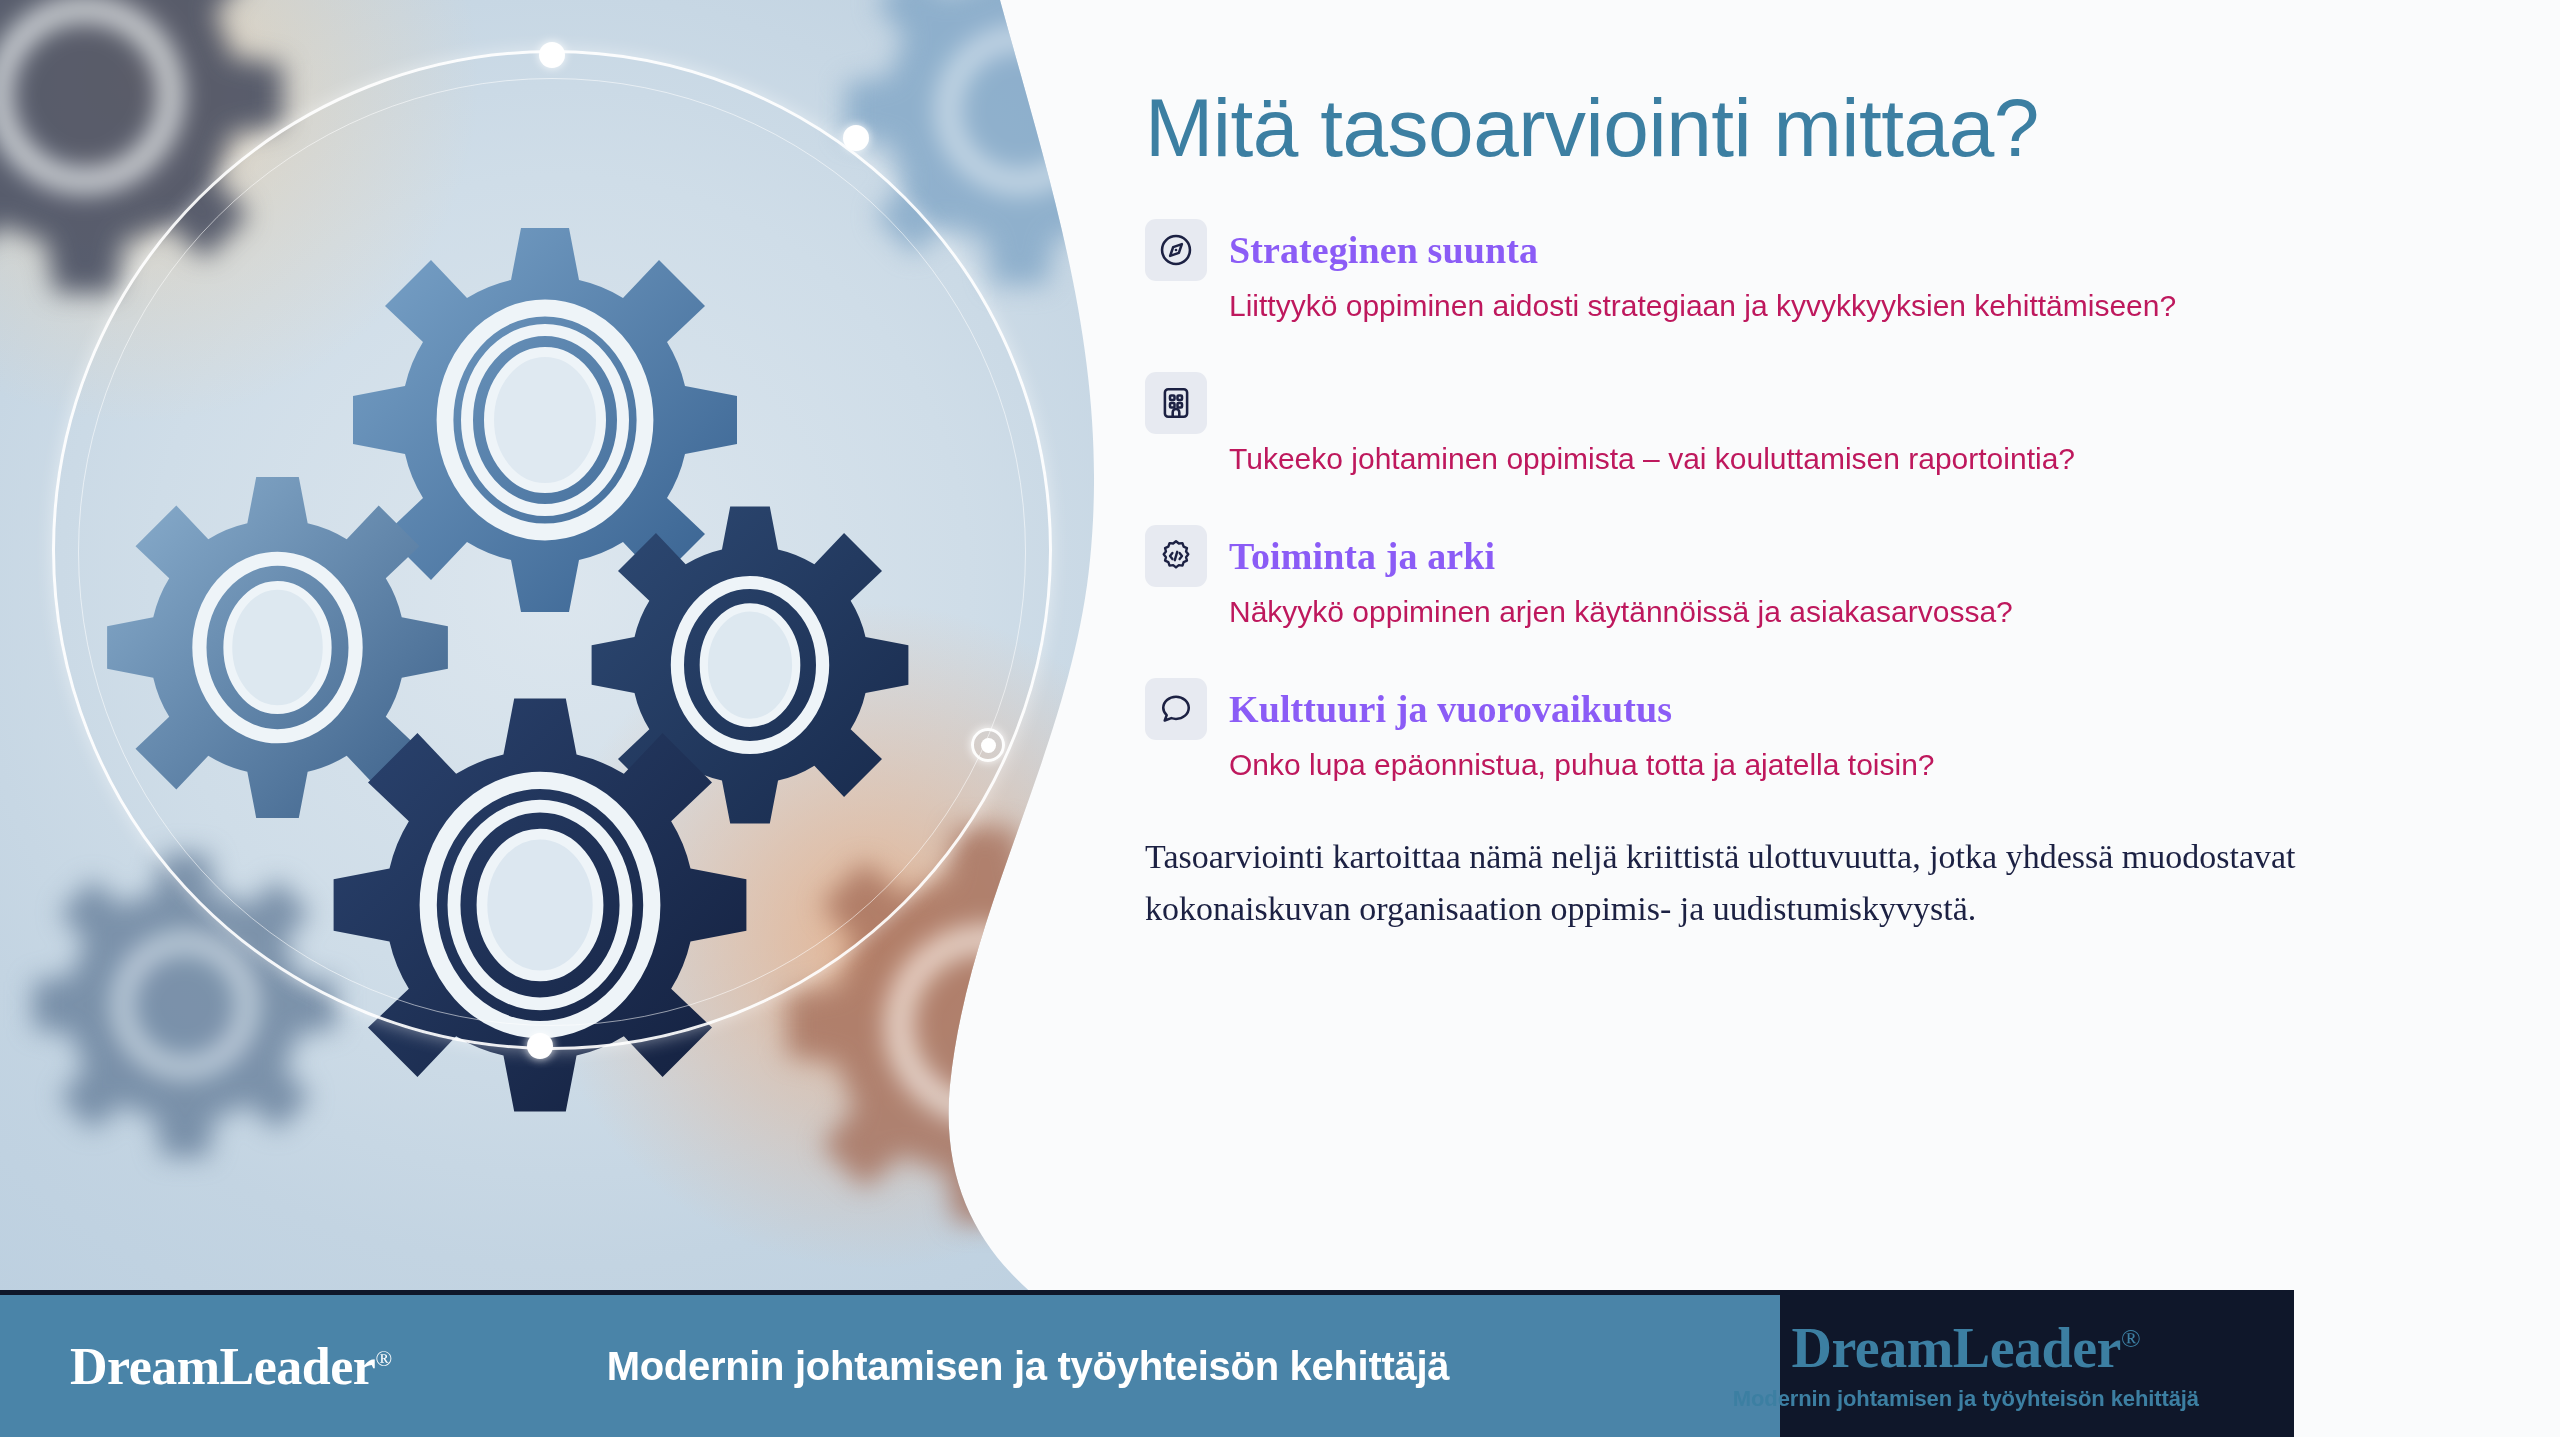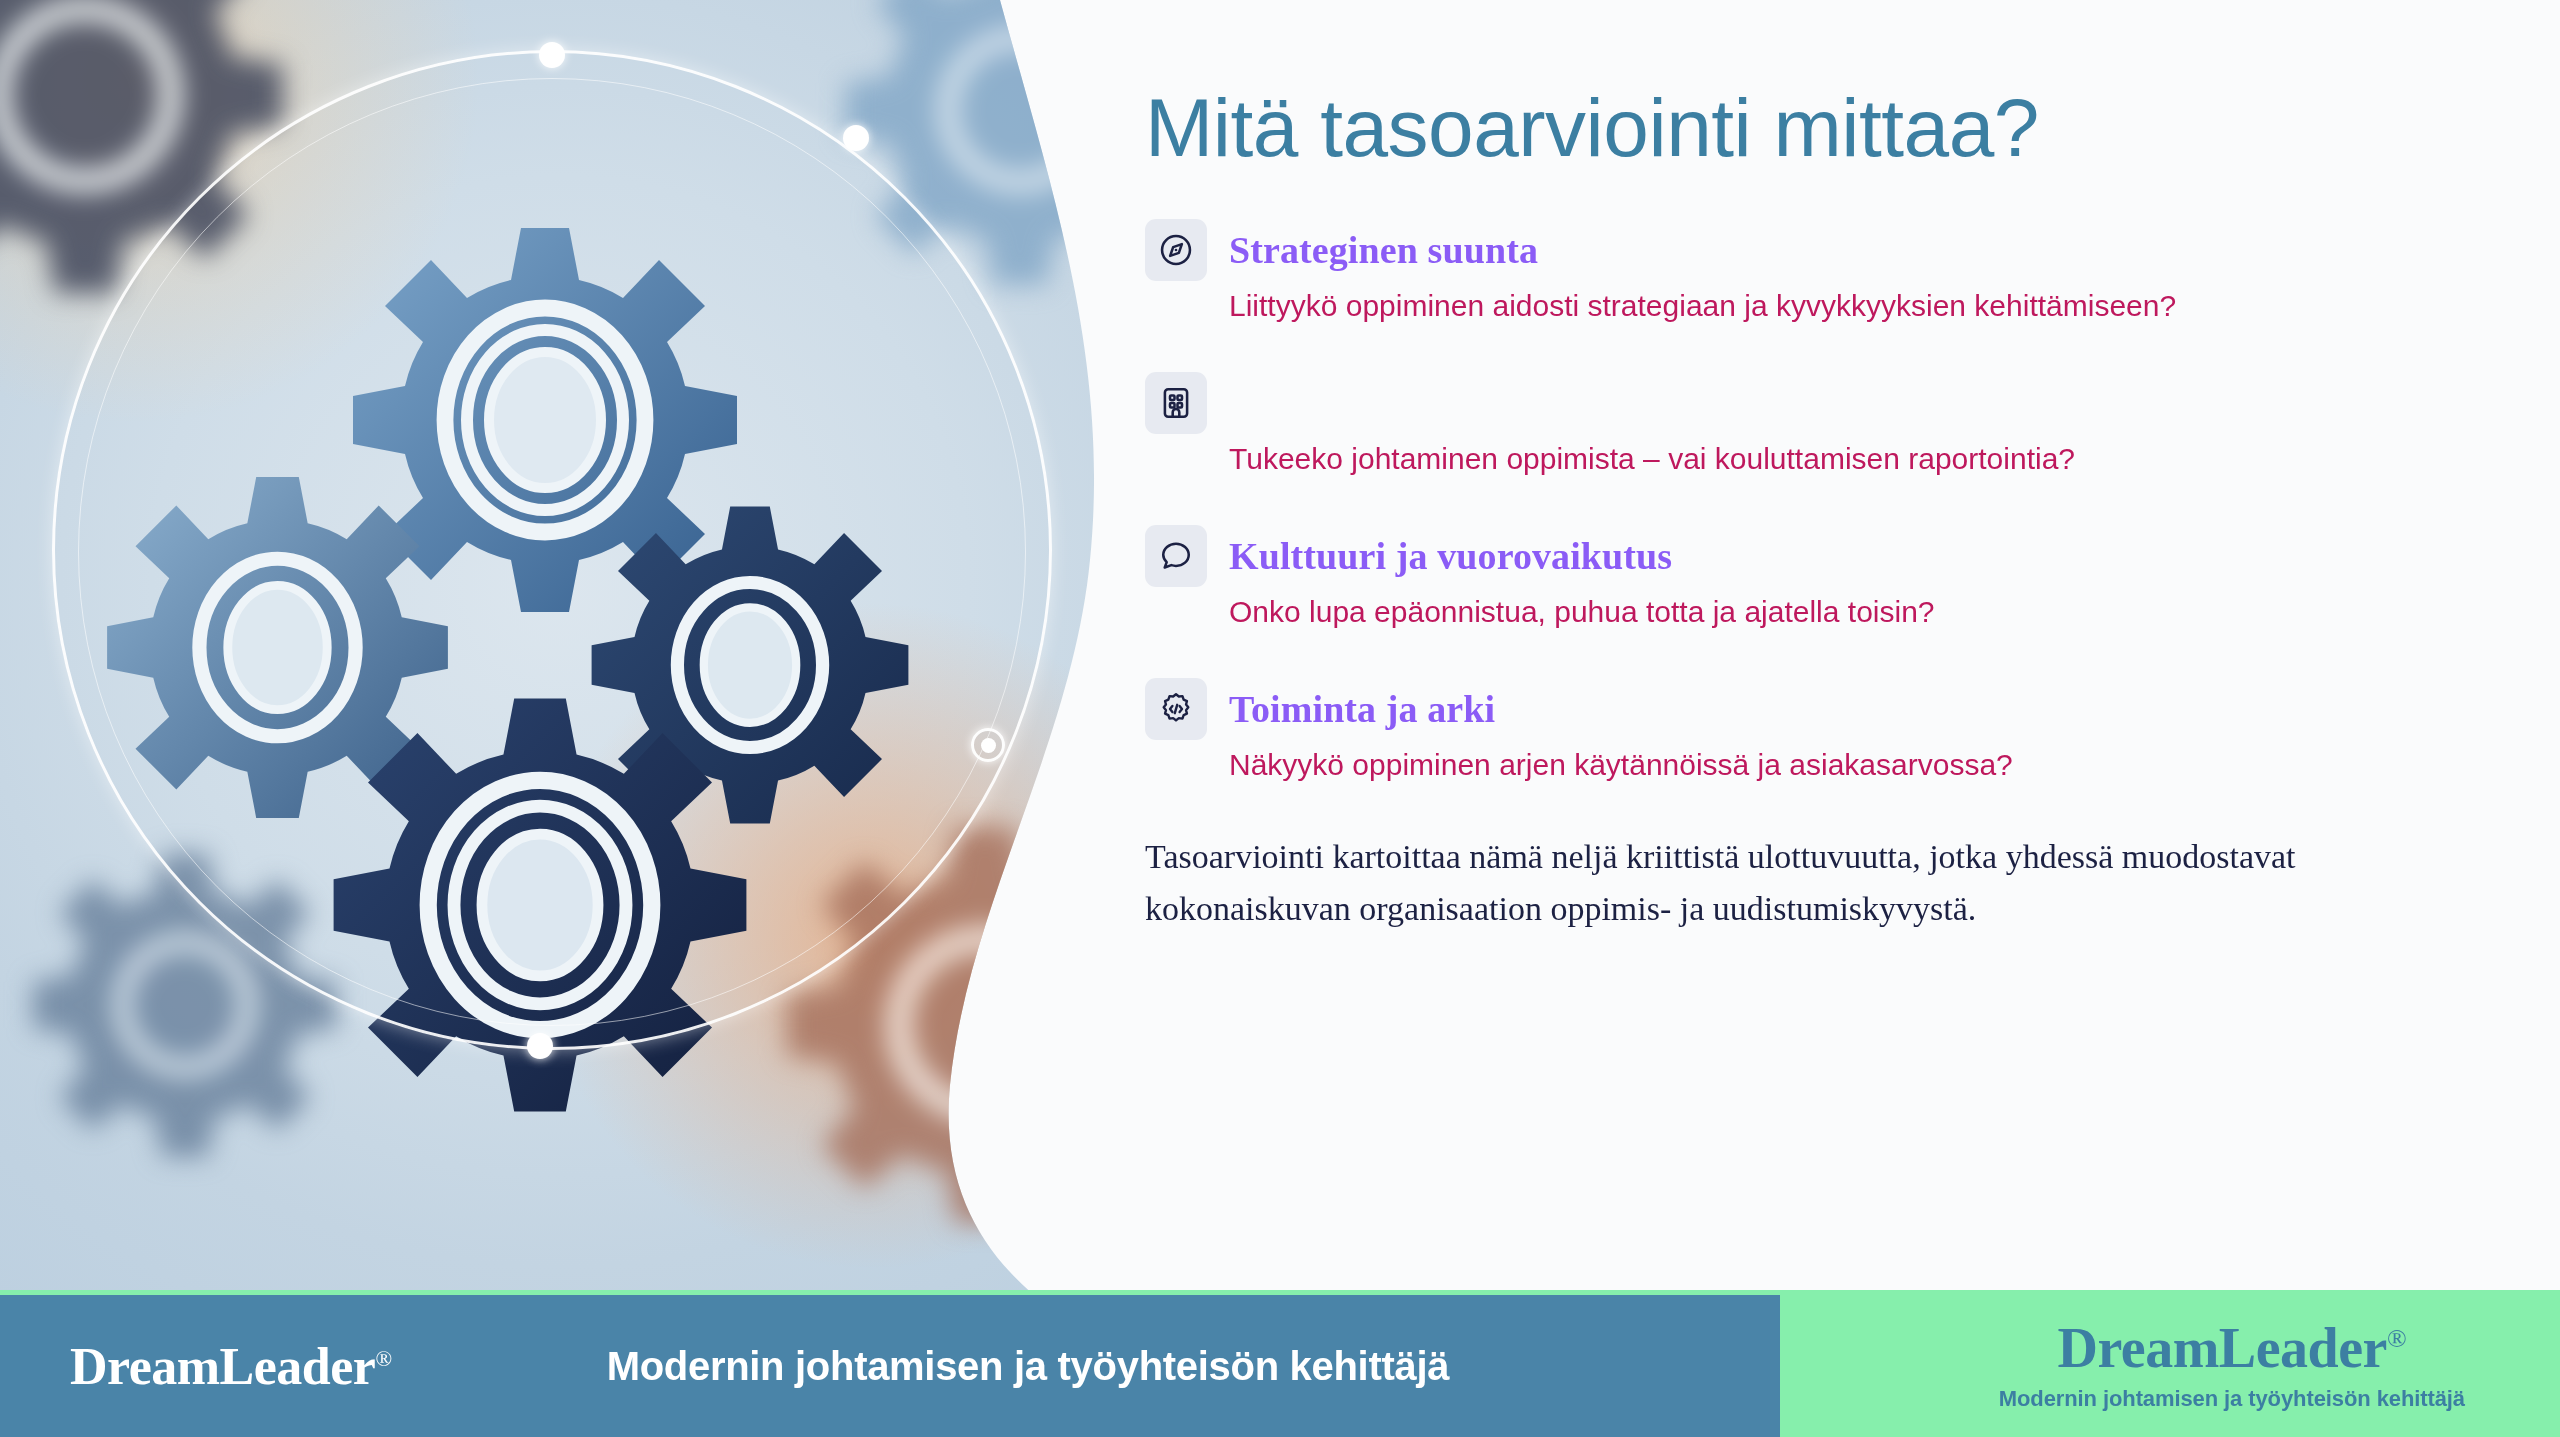--- a/index.html
+++ b/index.html
@@ -105,21 +105,21 @@
     font-family:"Liberation Serif", serif;
     font-weight:400;
     font-size:34px;
     color:#1C2143;
     line-height:1.52;
     margin-top:12px;
     max-width:1310px;
   }
 
   
-  .footer{ position:absolute; left:0; bottom:0; width:2560px; height:147px; background:#86efac; }
+  .footer{ position:absolute; left:0; bottom:0; width:2294px; height:147px; background:#0f172a; }
   .footer-bar{
     position:absolute; left:0; top:5px; width:1780px; height:142px;
     background:#4A84A8;
     display:flex; align-items:center;
   }
   .footer-brand{
     font-family:"Liberation Serif", serif;
     font-weight:700; font-size:52px; color:#ffffff;
     margin-left:70px; position:relative; letter-spacing:-0.5px;
   }
@@ -285,42 +285,42 @@
               <path d="M9.8 21.2 v-3.1 a2.2 2.2 0 0 1 4.4 0 v3.1"></path>
             </svg>
           </span>
         </div>
         <div class="item-desc">Tukeeko johtaminen oppimista – vai kouluttamisen raportointia?</div>
       </div>
 
       <div class="item">
         <div class="item-head">
           <span class="icon-tile">
-            <svg viewBox="0 0 24 24" fill="none" stroke="#1C2143" stroke-width="1.7" stroke-linecap="round" stroke-linejoin="round">
-              <path d="M20.5 11.2 c0 4.1 -3.8 7.4 -8.5 7.4 -1.1 0 -2.1 -0.2 -3.1 -0.5 l-4.4 1.6 1.3 -3.6 c-1.4 -1.3 -2.3 -3 -2.3 -4.9 0 -4.1 3.8 -7.4 8.5 -7.4 s8.5 3.3 8.5 7.4 Z"></path>
-            </svg>
-          </span>
-          <span class="item-title">Kulttuuri ja vuorovaikutus</span>
-        </div>
-        <div class="item-desc">Onko lupa epäonnistua, puhua totta ja ajatella toisin?</div>
-      </div>
-
-      <div class="item">
-        <div class="item-head">
-          <span class="icon-tile">
             <svg viewBox="0 0 24 24" fill="none" stroke="#1C2143" stroke-width="1.6" stroke-linecap="round" stroke-linejoin="round">
               <path d="M12 2.2 l1.9 1.5 2.4 -0.3 0.8 2.3 2.2 1 -0.6 2.3 1.5 1.9 -1.5 1.9 0.6 2.3 -2.2 1 -0.8 2.3 -2.4 -0.3 -1.9 1.5 -1.9 -1.5 -2.4 0.3 -0.8 -2.3 -2.2 -1 0.6 -2.3 -1.5 -1.9 1.5 -1.9 -0.6 -2.3 2.2 -1 0.8 -2.3 2.4 0.3 Z"></path>
               <path d="M9.6 10 L8 12 l1.6 2"></path>
               <path d="M14.4 10 L16 12 l-1.6 2"></path>
               <path d="M12.8 9.2 L11.2 14.8"></path>
             </svg>
           </span>
           <span class="item-title">Toiminta ja arki</span>
         </div>
         <div class="item-desc">Näkyykö oppiminen arjen käytännöissä ja asiakasarvossa?</div>
+      </div>
+
+      <div class="item">
+        <div class="item-head">
+          <span class="icon-tile">
+            <svg viewBox="0 0 24 24" fill="none" stroke="#1C2143" stroke-width="1.7" stroke-linecap="round" stroke-linejoin="round">
+              <path d="M20.5 11.2 c0 4.1 -3.8 7.4 -8.5 7.4 -1.1 0 -2.1 -0.2 -3.1 -0.5 l-4.4 1.6 1.3 -3.6 c-1.4 -1.3 -2.3 -3 -2.3 -4.9 0 -4.1 3.8 -7.4 8.5 -7.4 s8.5 3.3 8.5 7.4 Z"></path>
+            </svg>
+          </span>
+          <span class="item-title">Kulttuuri ja vuorovaikutus</span>
+        </div>
+        <div class="item-desc">Onko lupa epäonnistua, puhua totta ja ajatella toisin?</div>
       </div>
 
     </div>
 
     <p class="summary">Tasoarviointi kartoittaa nämä neljä kriittistä ulottuvuutta, jotka yhdessä muodostavat kokonaiskuvan organisaation oppimis- ja uudistumiskyvystä.</p>
   </div>
 
   <div class="footer">
     <div class="footer-bar">
       <span class="footer-brand">

